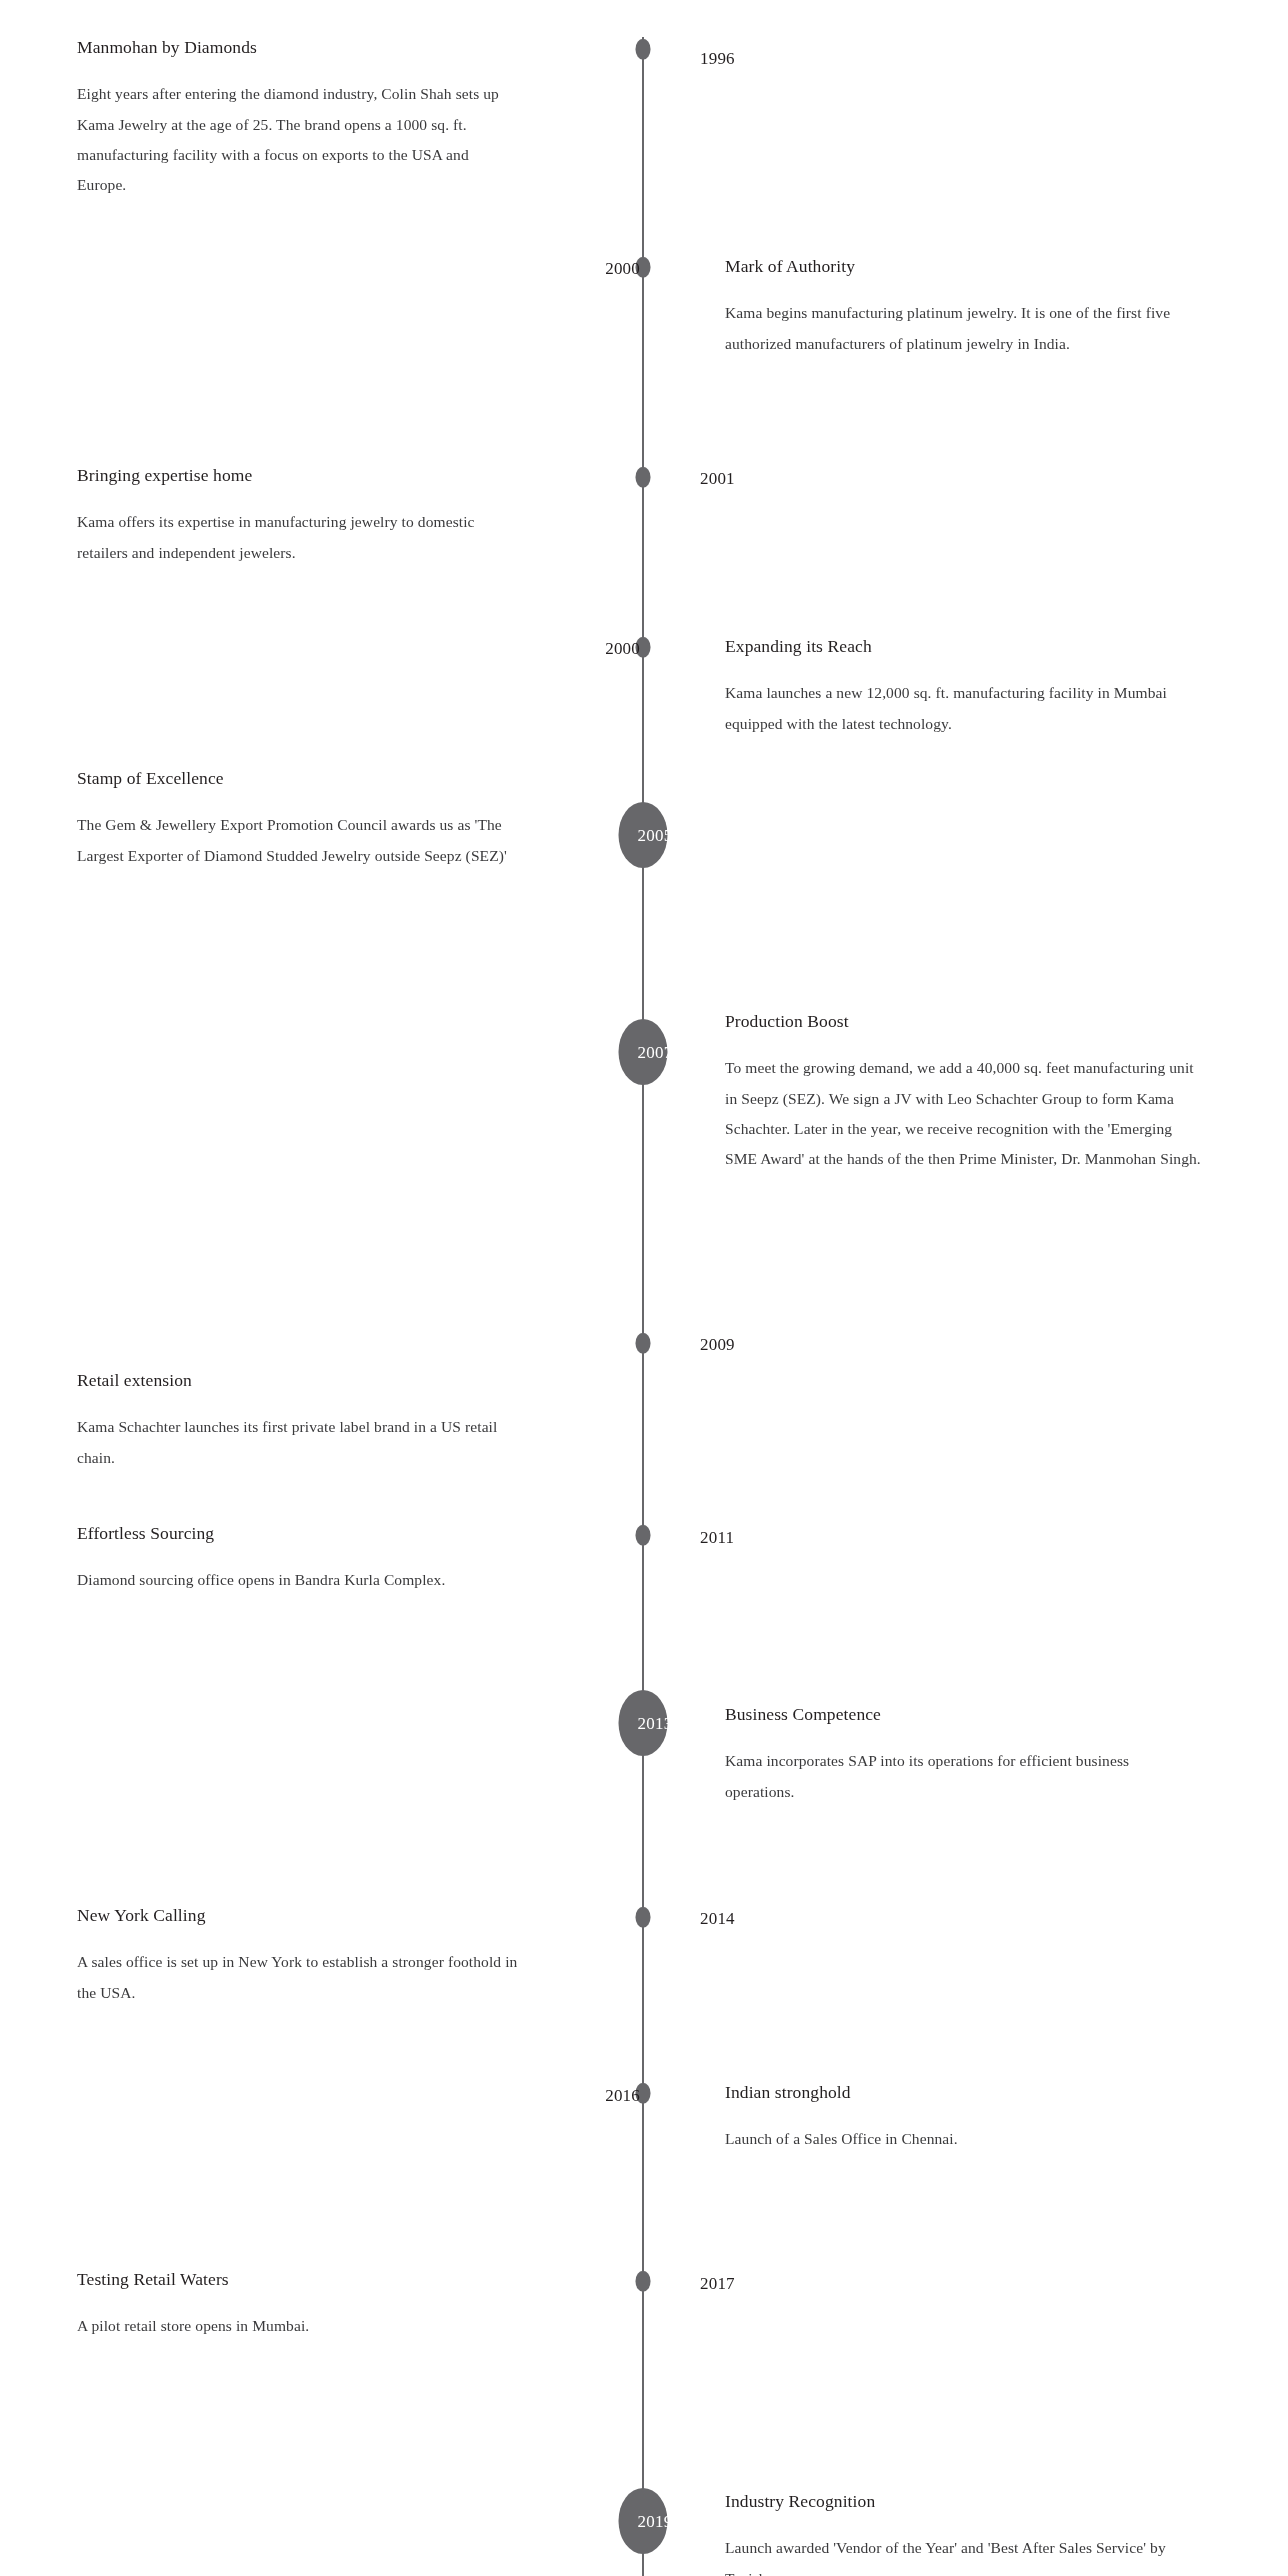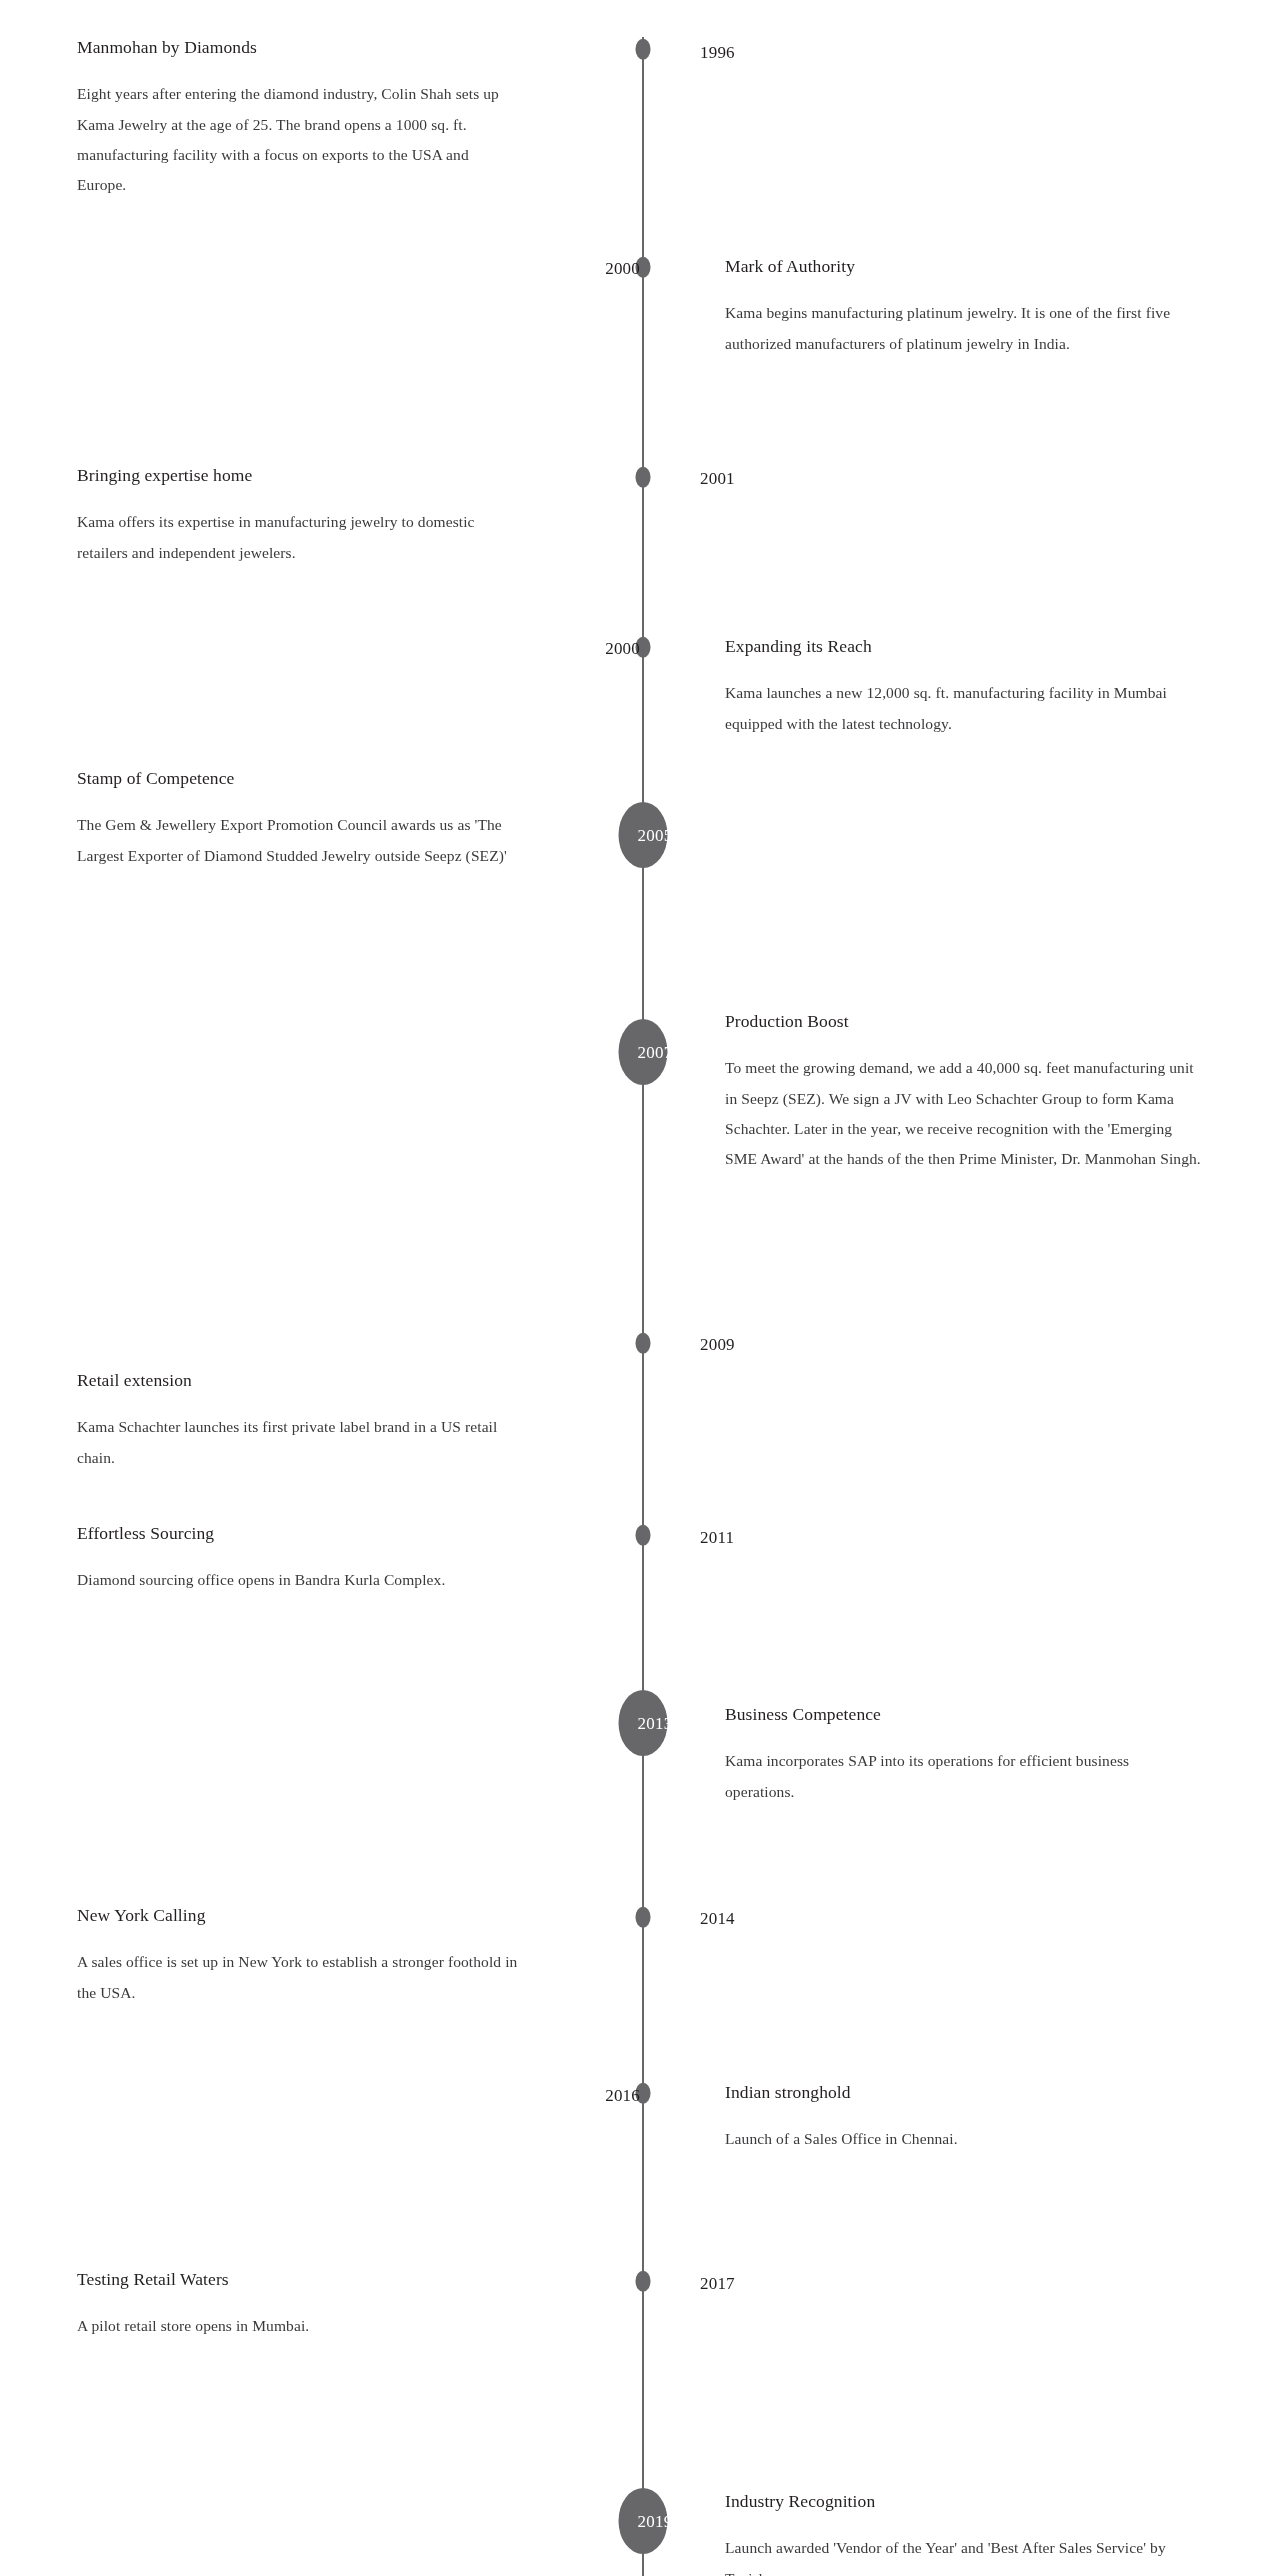--- a/index.html
+++ b/index.html
@@ -115,21 +115,21 @@
   .entry-body.wide { width: 477px; }
 </style>
 </head>
 <body>
 
 <div id="page">
 
   <div id="spine"></div>
 
   <div class="marker small" style="top:49px;"></div>
-  <div class="year-label right" style="top:44px;">1996</div>
+  <div class="year-label right" style="top:50px;">1996</div>
   <div class="entry left-side" style="top:37px;">
     <h3 class="entry-title">Manmohan by Diamonds</h3>
     <p class="entry-body narrow">Eight years after entering the diamond industry, Colin Shah sets up Kama Jewelry at the age of 25. The brand opens a 1000 sq. ft. manufacturing facility with a focus on exports to the USA and Europe.</p>
   </div>
 
   <div class="marker small" style="top:267px;"></div>
   <div class="year-label left" style="top:260px;">2000</div>
   <div class="entry right-side" style="top:256px;">
     <h3 class="entry-title">Mark of Authority</h3>
     <p class="entry-body wide">Kama begins manufacturing platinum jewelry. It is one of the first five authorized manufacturers of platinum jewelry in India.</p>
@@ -146,21 +146,21 @@
   <div class="year-label left" style="top:640px;">2000</div>
   <div class="entry right-side" style="top:636px;">
     <h3 class="entry-title">Expanding its Reach</h3>
     <p class="entry-body wide">Kama launches a new 12,000 sq. ft. manufacturing facility in Mumbai equipped with the latest technology.</p>
   </div>
 
   <div class="marker big" style="top:835px;">
     <span class="marker-year">2005</span>
   </div>
   <div class="entry left-side" style="top:768px;">
-    <h3 class="entry-title">Stamp of Competence</h3>
+    <h3 class="entry-title">Stamp of Excellence</h3>
     <p class="entry-body narrow">The Gem &amp; Jewellery Export Promotion Council awards us as 'The Largest Exporter of Diamond Studded Jewelry outside Seepz (SEZ)'</p>
   </div>
 
   <div class="marker big" style="top:1052px;">
     <span class="marker-year">2007</span>
   </div>
   <div class="entry right-side" style="top:1011px;">
     <h3 class="entry-title">Production Boost</h3>
     <p class="entry-body wide">To meet the growing demand, we add a 40,000 sq. feet manufacturing unit in Seepz (SEZ). We sign a JV with Leo Schachter Group to form Kama Schachter. Later in the year, we receive recognition with the 'Emerging SME Award' at the hands of the then Prime Minister, Dr. Manmohan Singh.</p>
   </div>

